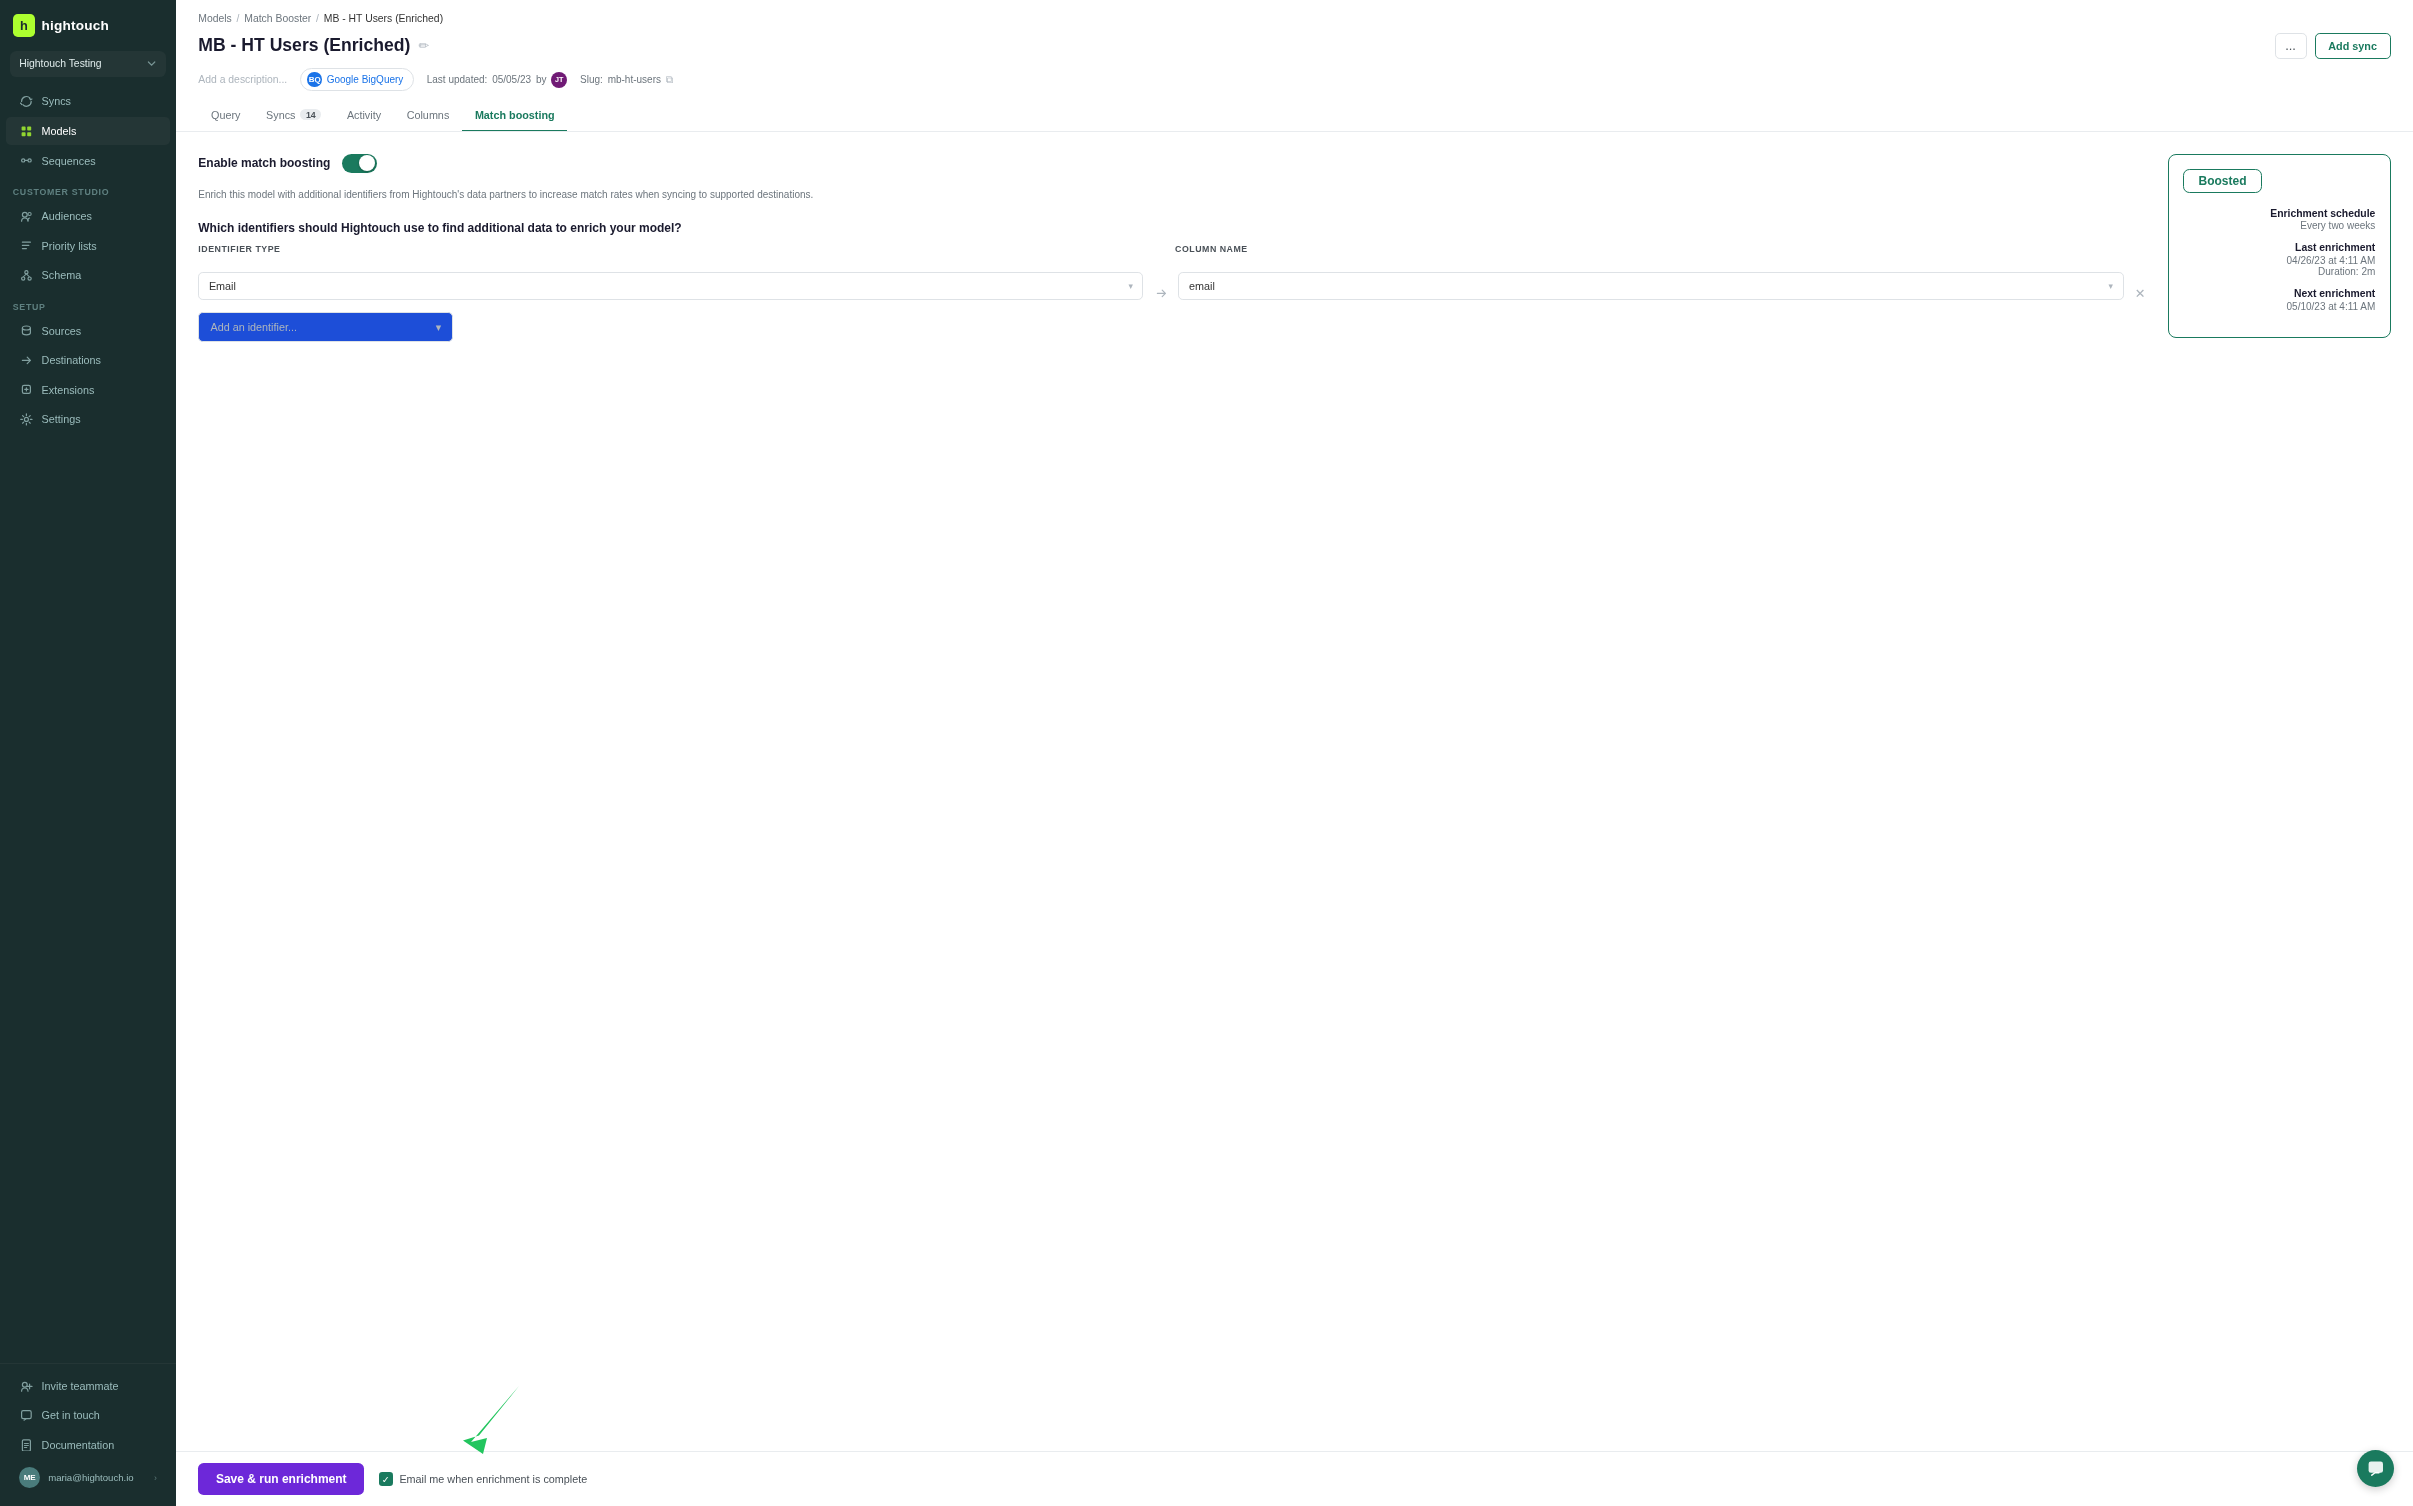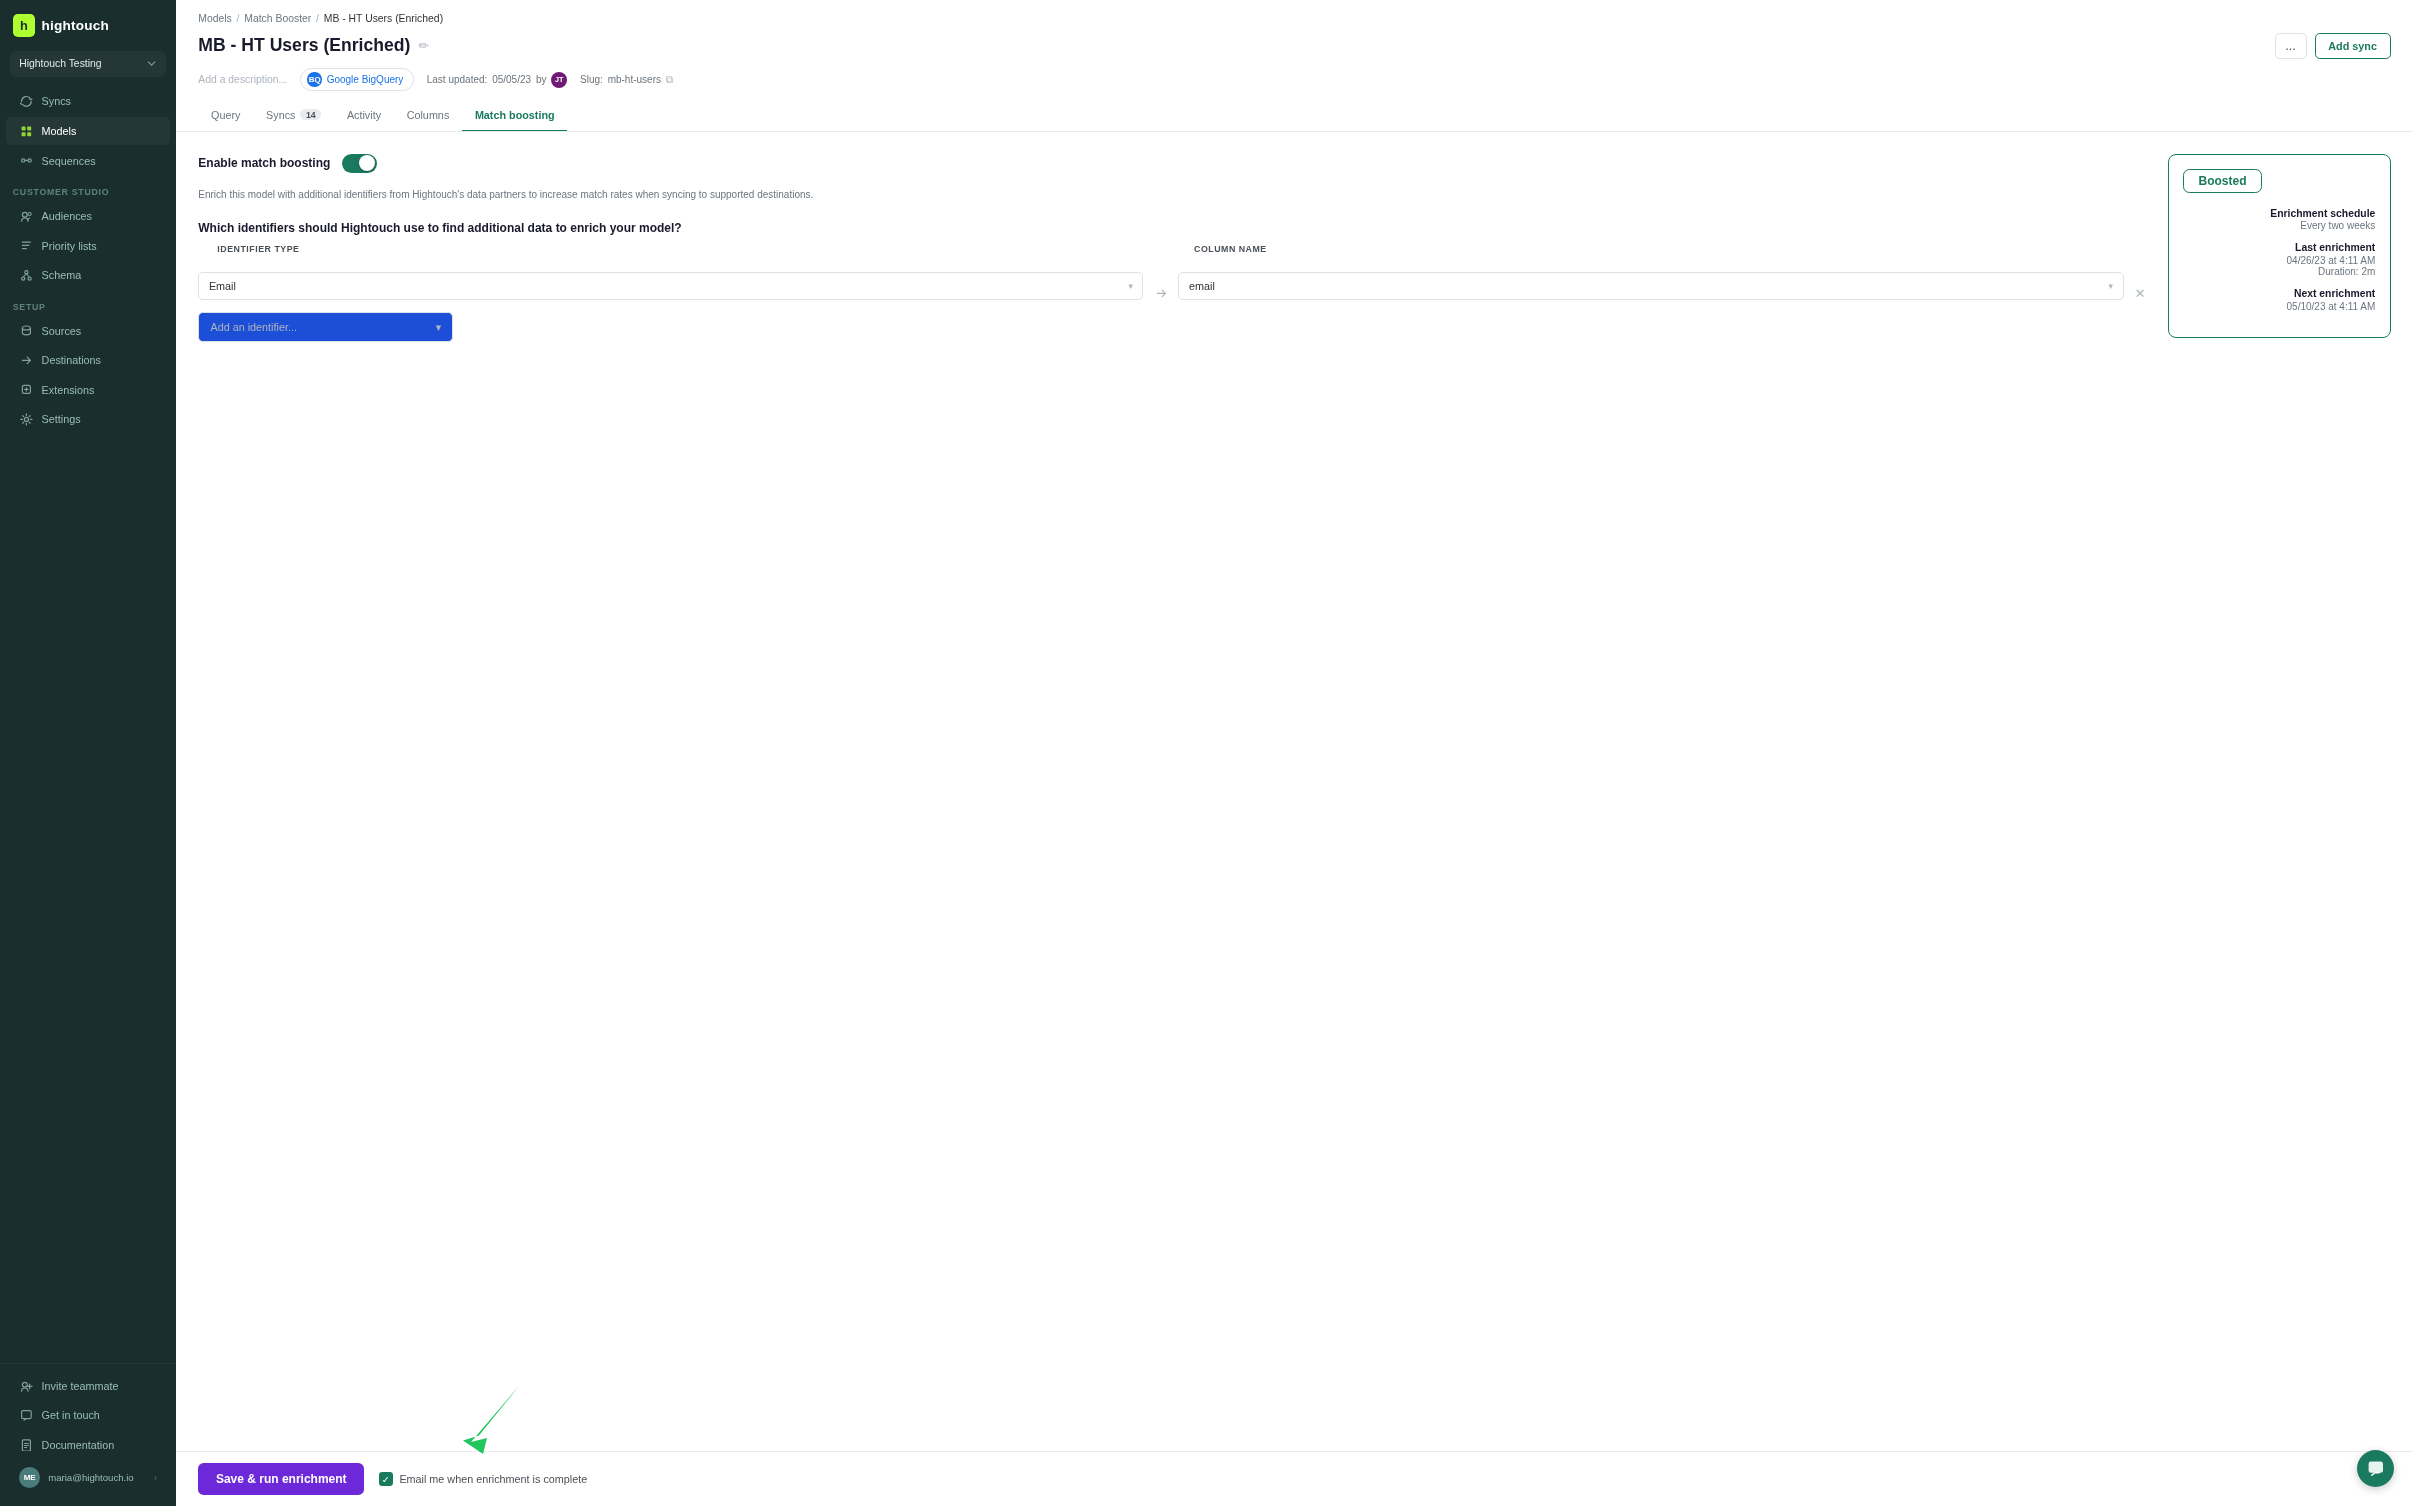--- a/index.html
+++ b/index.html
@@ -211,21 +211,20 @@
     }
     .identifiers-desc { font-size: 10px; color: #6c757d; margin-bottom: 14.4px; line-height: 1.5; }
 
     .identifier-row {
       display: flex; align-items: center; gap: 8px; margin-bottom: 8px;
     }
     .col-header {
       font-size: 8.8px; font-weight: 700; color: #495057;
       text-transform: uppercase; letter-spacing: 0.06em;
       margin-bottom: 4.8px;
-      margin-left: 19px;
     }
     .col-block { flex: 1; }
     .col-block-arrow { width: 19px; display: flex; align-items: center; justify-content: center; color: #adb5bd; margin-top: 16px; }
 
     .select-field {
       width: 100%;
       border: 0.8px solid #dee2e6;
       border-radius: 4.8px;
       padding: 7.2px 9.6px;
       font-size: 10.8px;

